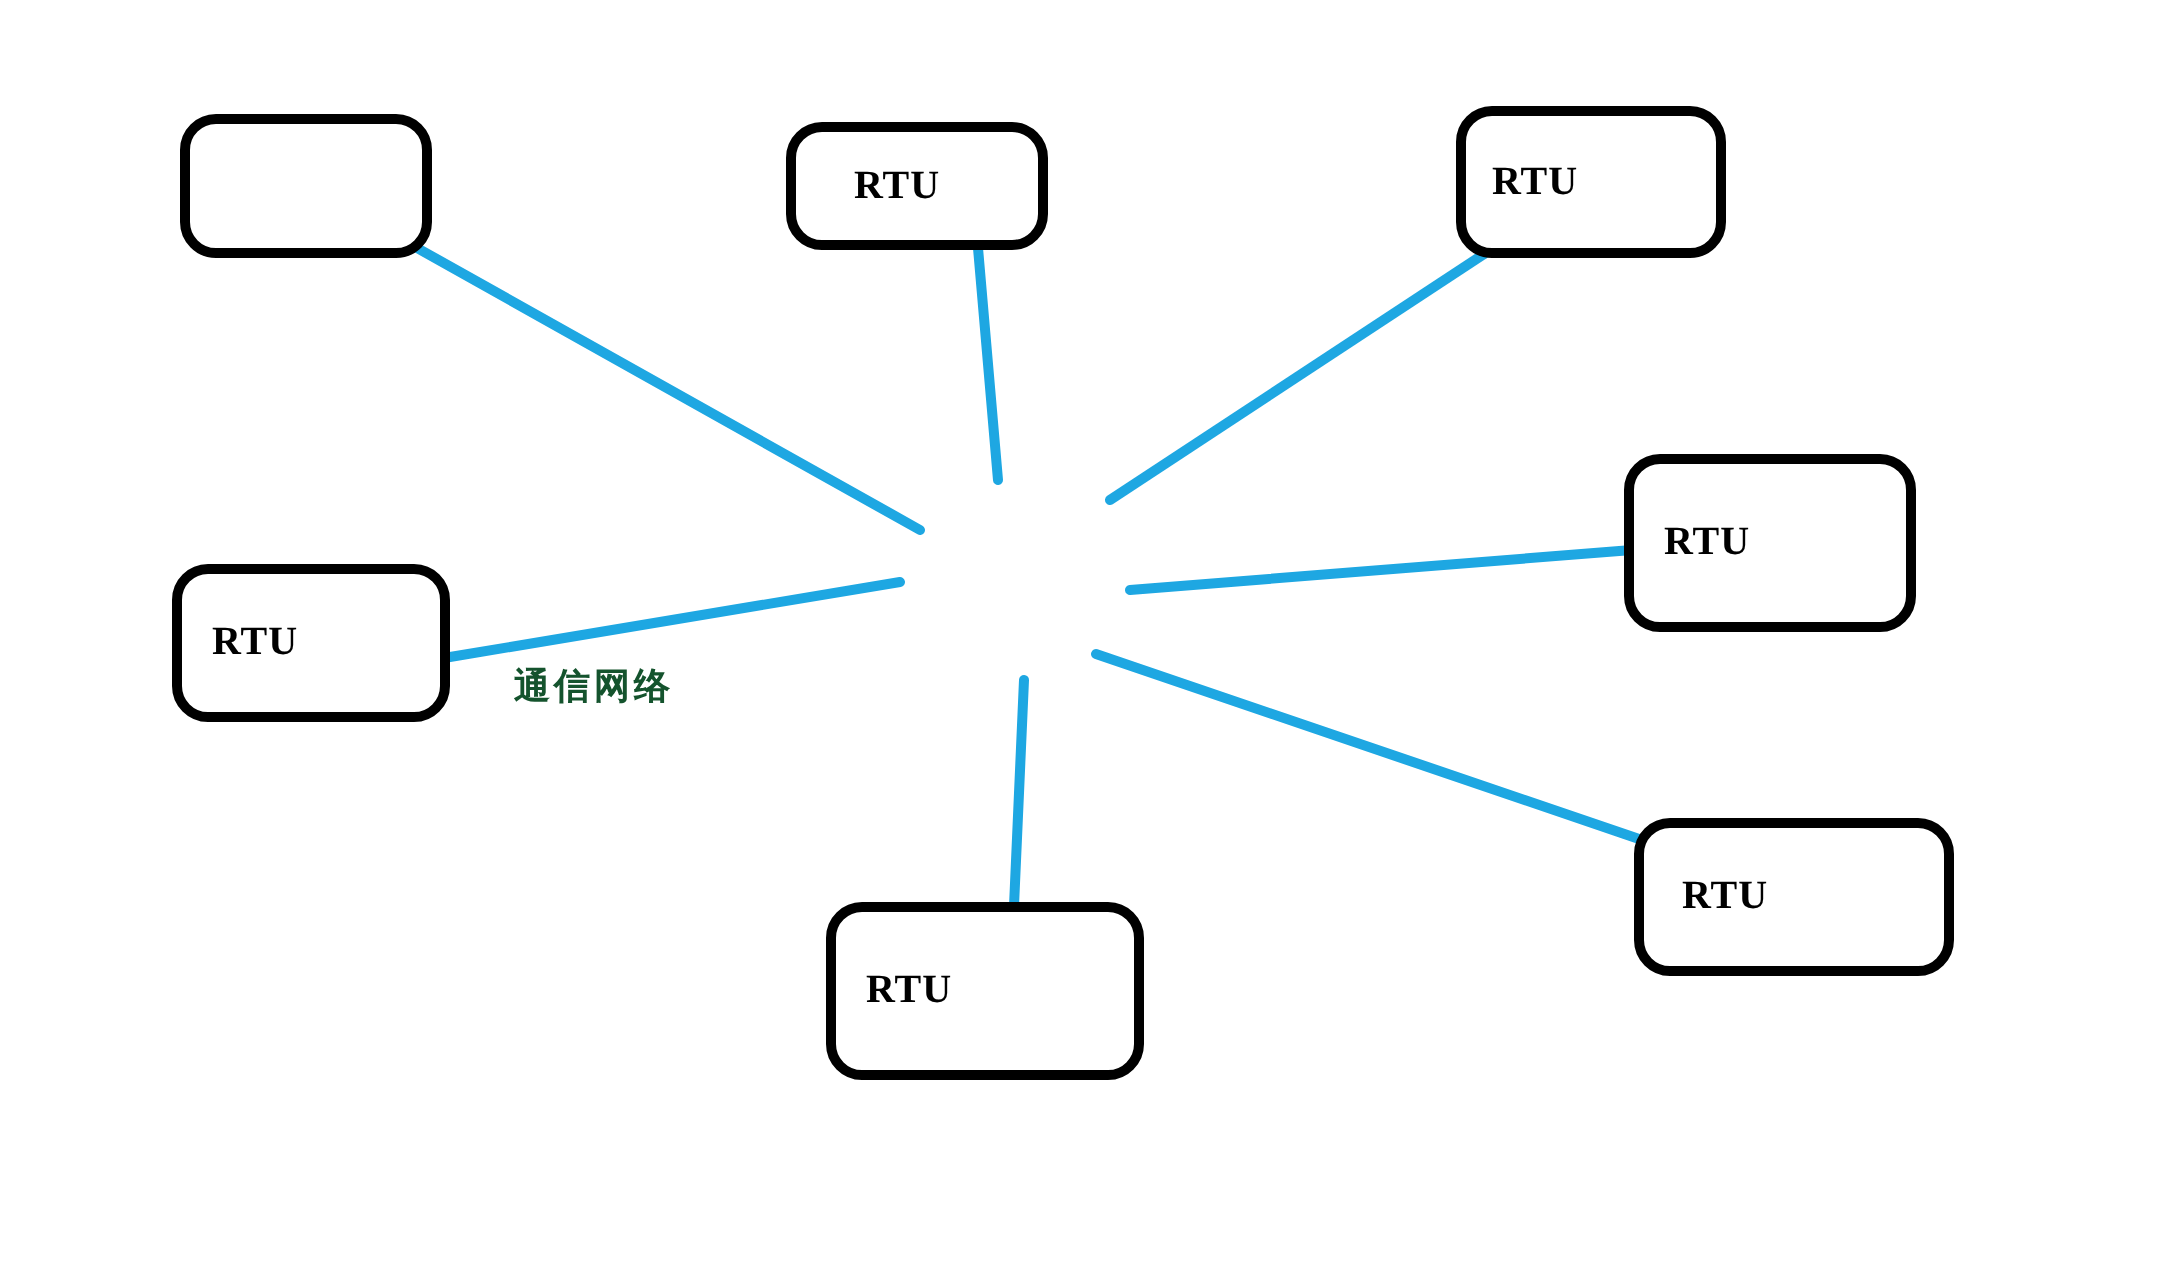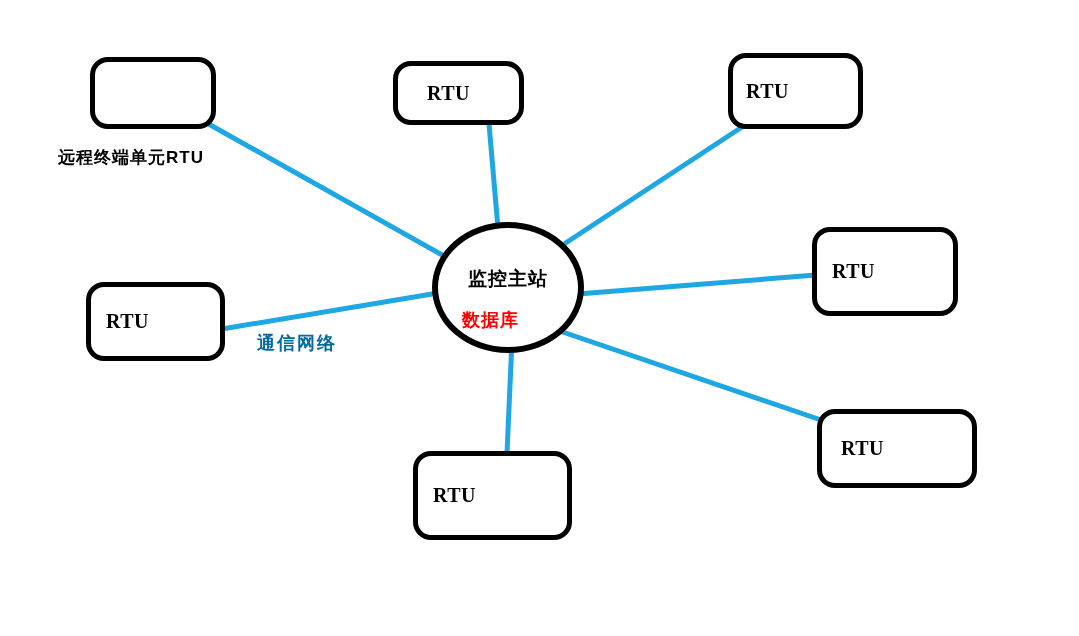--- a/index.html
+++ b/index.html
@@ -96,21 +96,21 @@
     line-height: 33px;
     letter-spacing: 1px;
   }
   .network-label {
     position: absolute;
     left: 257px;
     top: 331px;
     z-index: 3;
     font-weight: bold;
     font-size: 18px;
-    color: #0369a1;
+    color: #14532d;
     letter-spacing: 2px;
   }
 </style>
 </head>
 <body>
 
 <div class="canvas">
 
   <svg class="links-svg">
     <line class="link" x1="205" y1="122" x2="460" y2="265"></line>
@@ -143,24 +143,19 @@
   </div>
 
   <div class="rtu-box box-bottom">
     <span class="rtu-label">RTU</span>
   </div>
 
   <div class="rtu-box box-left">
     <span class="rtu-label">RTU</span>
   </div>
 
-  <div class="master-circle">
-    <div class="master-title">监控主站</div>
-    <div class="master-subtitle">数据库</div>
-  </div>
 
   <div class="note">
-    <div>远程终端单元RTU</div>
   </div>
 
   <div class="network-label">通信网络</div>
 
 </div>
 
 </body></html>

